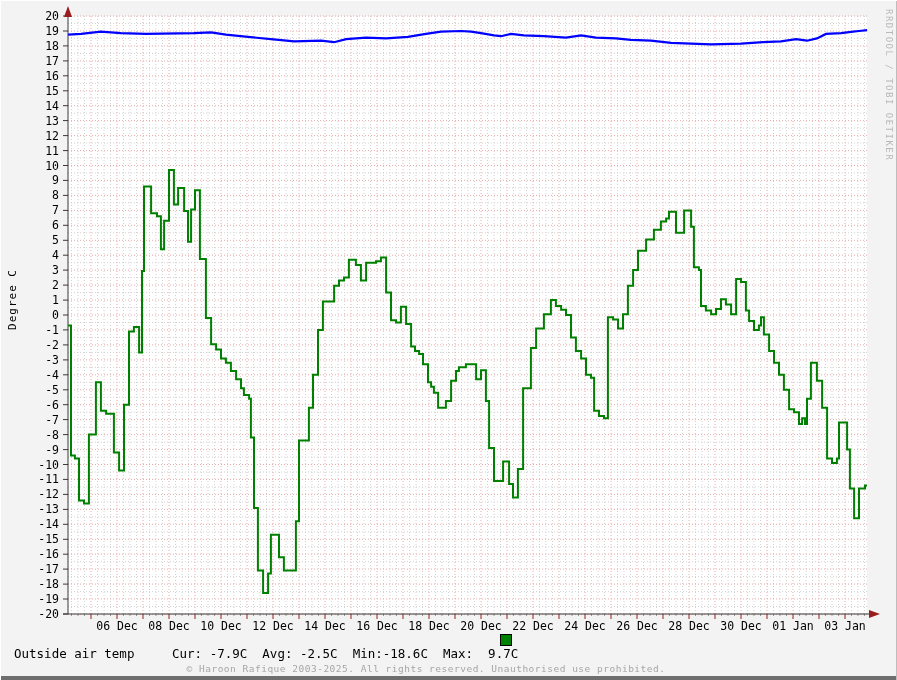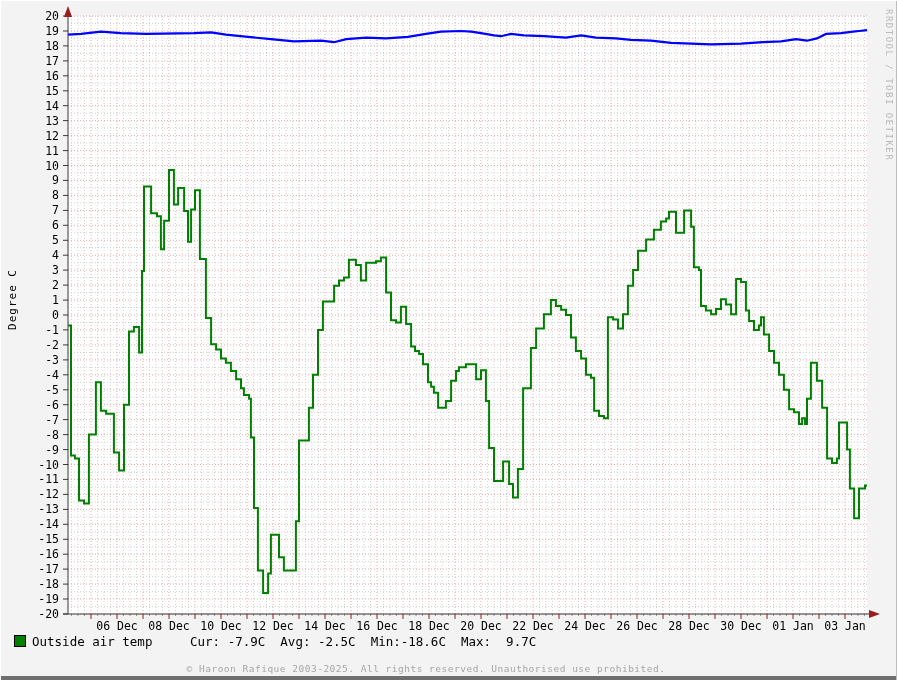--- a/index.html
+++ b/index.html
@@ -18,23 +18,24 @@
     font-family:"DejaVu Sans Mono","Liberation Mono",monospace;
   }
   .watermark{
     position:absolute;right:3px;top:8px;
     writing-mode:vertical-rl;
     font-size:9px;color:#b8b8b8;letter-spacing:1.5px;
     font-family:"DejaVu Sans Mono","Liberation Mono",monospace;
   }
   .legend-row{
     position:absolute;left:13px;height:14px;
-    display:flex;align-items:center;
+    display:flex;align-items:flex-end;
     font-size:12.5px;color:#000;white-space:pre;
     font-family:"DejaVu Sans Mono","Liberation Mono",monospace;
+    flex-direction:column;
   }
   .legend-row .swatch{
     width:10px;height:10px;border:1px solid #000;margin-right:6px;flex:0 0 auto;
   }
   #legend-row-1{top:633px;}
   #legend-row-2{top:648px;}
   .copyright{
     position:absolute;left:0;top:662px;width:850px;text-align:center;
     font-size:9.5px;color:#a6a6a6;letter-spacing:0.5px;white-space:pre;
     font-family:"DejaVu Sans Mono","Liberation Mono",monospace;

